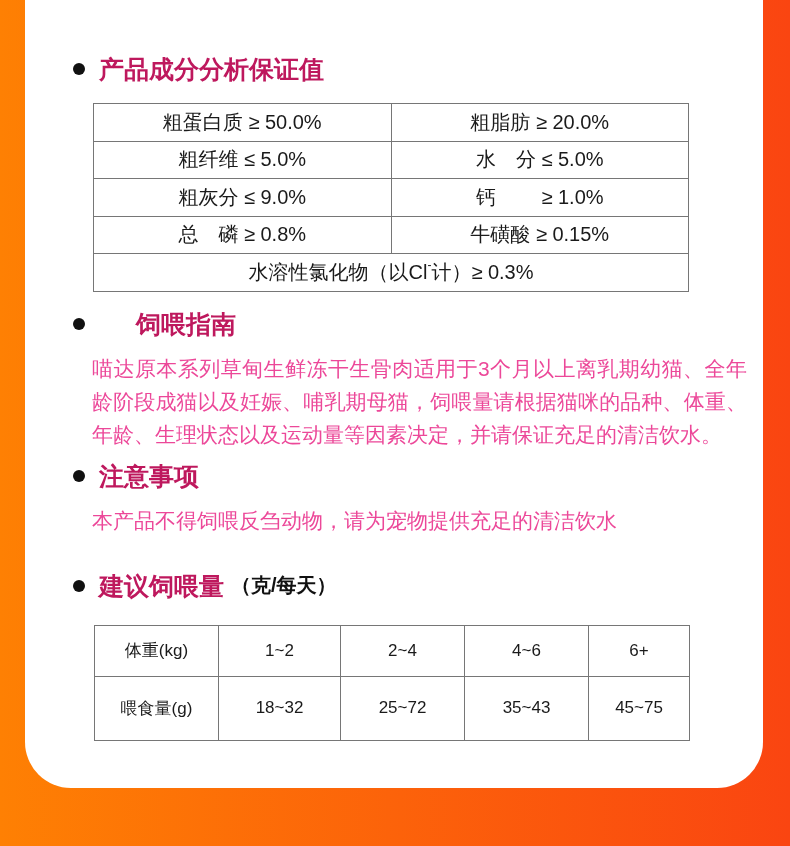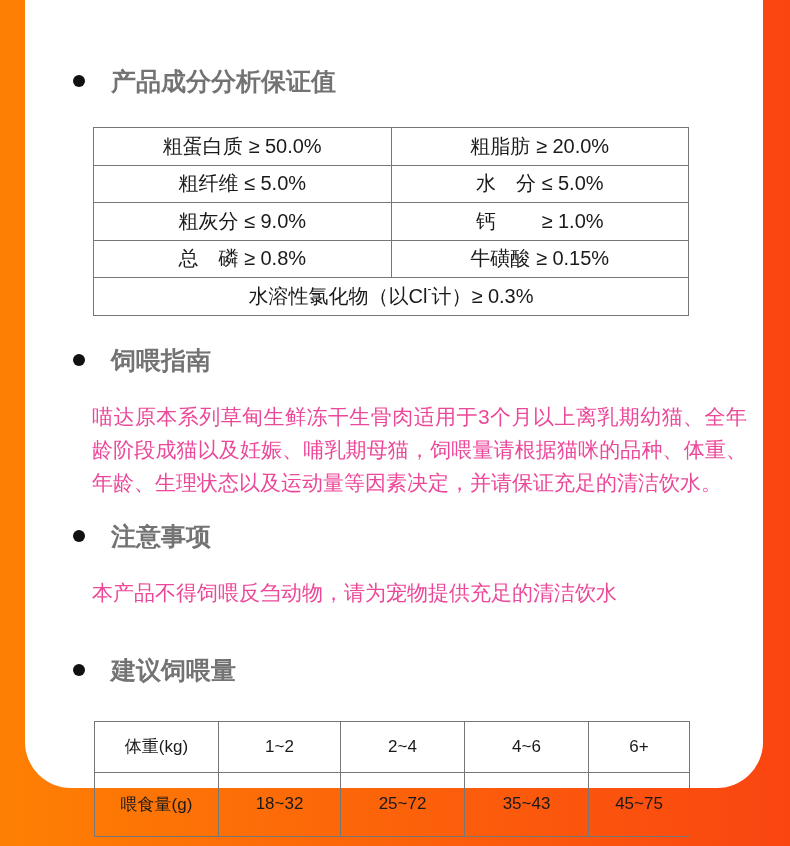--- a/index.html
+++ b/index.html
@@ -30,35 +30,35 @@
   }
   .dot {
     width: 12px;
     height: 12px;
     border-radius: 50%;
     background: #111111;
     margin-right: 10px;
     flex: 0 0 auto;
   }
   .sec-head h2 {
-    margin: 16px;
+    margin: 4px;
     font-size: 25px;
     line-height: 30px;
     font-weight: 700;
-    color: #737373;
+    color: #be185d;
   }
   .sec-head .suffix {
     font-size: 20px;
     font-weight: 600;
     color: #111111;
     margin-left: 3px;
     align-self: center;
   }
   .mt1 { margin-top: 50px; }
-  .mt2 { margin-top: 13px; }
+  .mt2 { margin-top: 13px; gap: 37px; }
   .mt3 { margin-top: 6px; }
   .mt4 { margin-top: 30px; }
 
   table { border-collapse: collapse; color: #1a1a1a; }
 
   .t1 {
     margin: 15px 0 0 68px;
     width: 596px;
     table-layout: fixed;
   }
@@ -144,20 +144,21 @@
 
     <div class="sec-head mt3">
       <span class="dot"></span>
       <h2>注意事项</h2>
     </div>
     <p class="body-text single-line">本产品不得饲喂反刍动物，请为宠物提供充足的清洁饮水</p>
 
     <div class="sec-head mt4">
       <span class="dot"></span>
       <h2>建议饲喂量</h2>
+      <span class="suffix">（克/每天）</span>
     </div>
 
     <table class="t2">
       <colgroup>
         <col style="width:124px">
           <col style="width:122px">
           <col style="width:124px">
           <col style="width:124px">
           <col style="width:101px">
       </colgroup>

